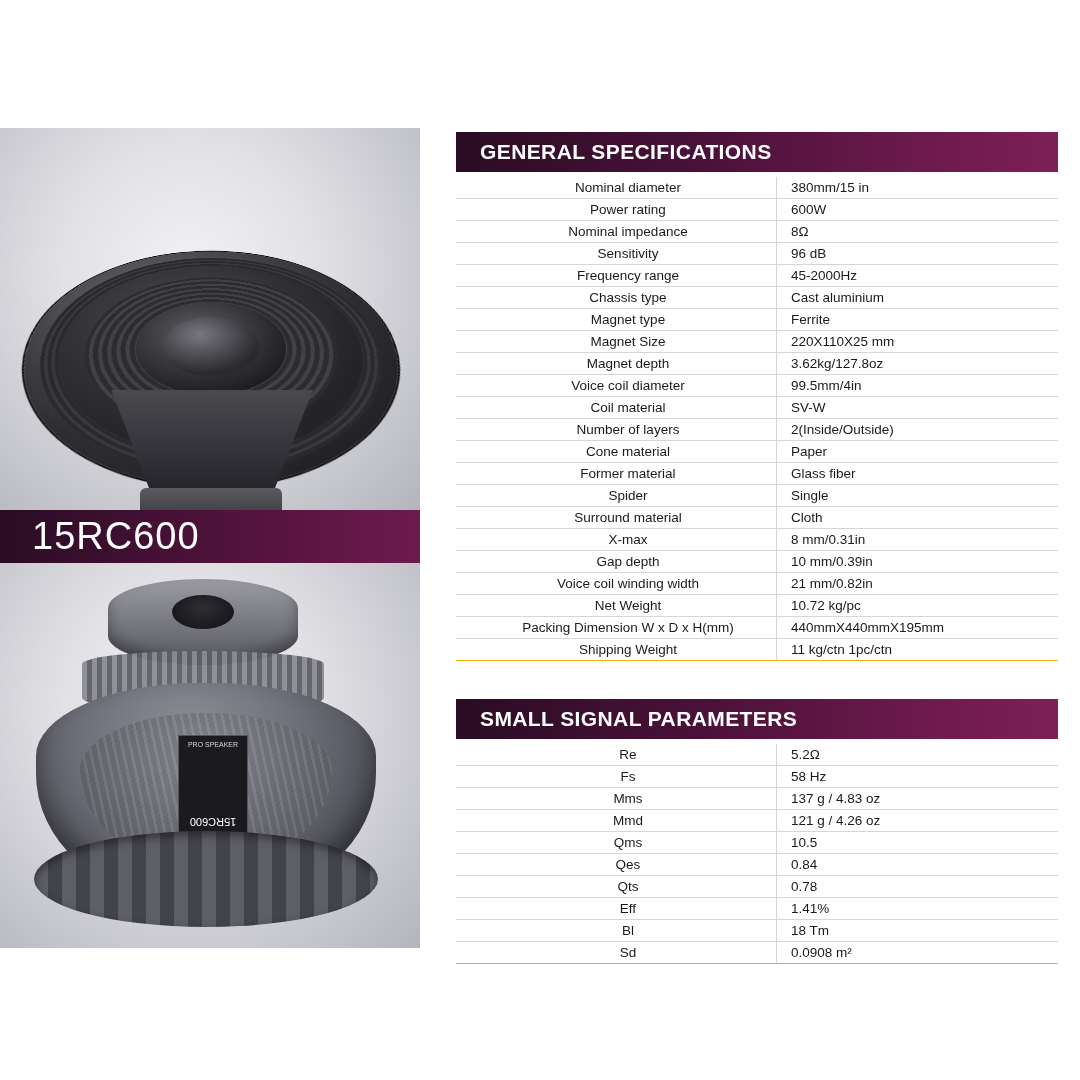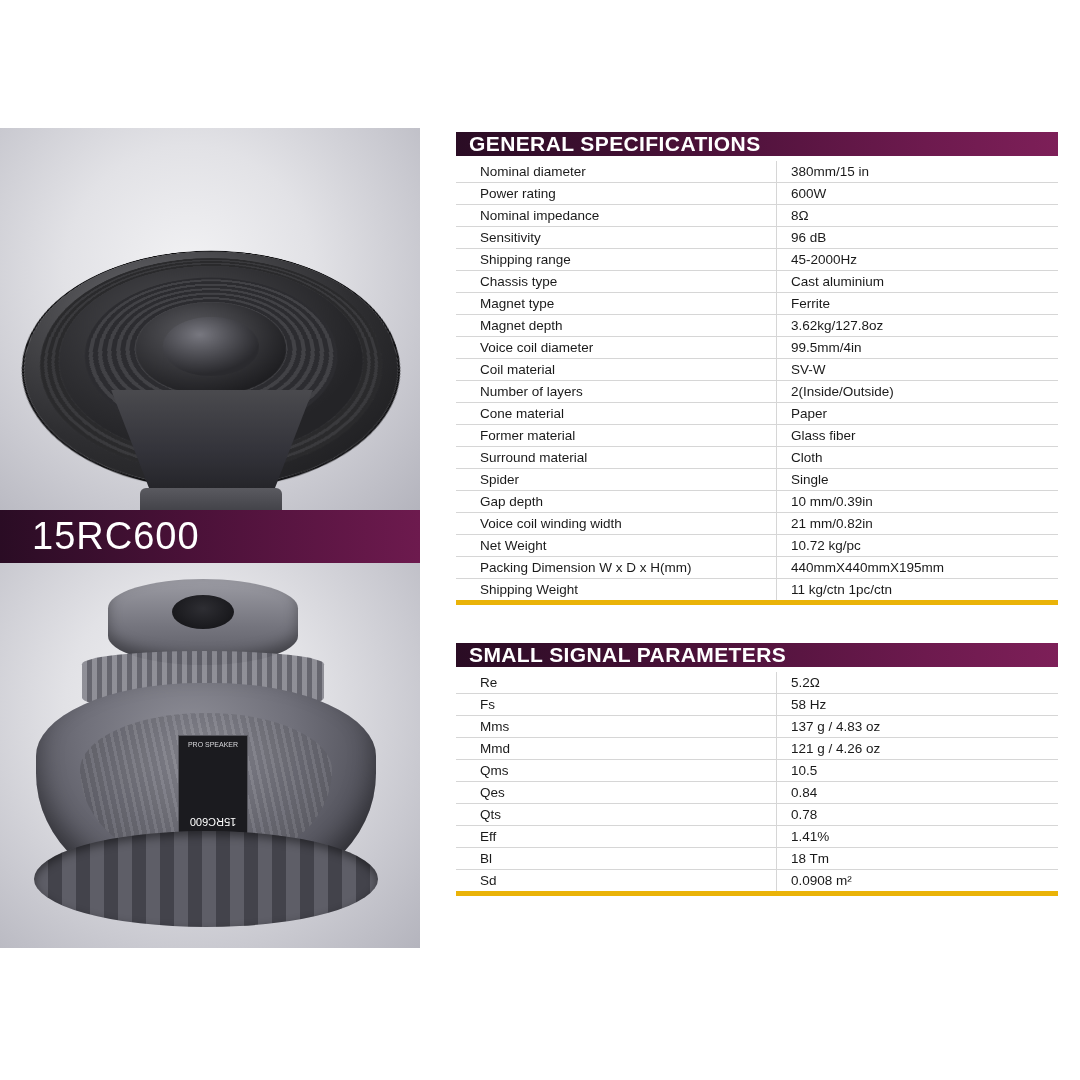--- a/index.html
+++ b/index.html
@@ -169,24 +169,25 @@
 
   
   .right-col {
     position: absolute;
     left: 456px;
     top: 132px;
     width: 602px;
   }
 
   .section-header {
-    height: 24px;
+    height: 40px;
     background: linear-gradient(90deg, #2a0c24 0%, #4a1138 40%, #6d1a4e 78%, #7d1f58 100%);
     display: flex;
-    padding-left: 13px;
+    align-items: center;
+    padding-left: 24px;
     color: #ffffff;
     font-size: 21px;
     font-weight: bold;
     letter-spacing: .4px;
   }
 
   table.spec {
     width: 100%;
     border-collapse: collapse;
     font-size: 13.5px;
@@ -194,26 +195,27 @@
   table.spec td {
     border-bottom: 1px solid #d6d6d6;
     padding: 2px 0 2px 0;
     height: 17px;
     vertical-align: middle;
     color: #1a1a1a;
   }
   table.spec td.k {
     width: 296px;
     padding-left: 24px;
+    text-align: center;
   }
   table.spec td.v {
     padding-left: 14px;
     border-left: 1px solid #d6d6d6;
   }
-  table.spec tr:last-child td { border-bottom: 5px solid #eab308; }
+  table.spec tr:last-child td { border-bottom: 1px solid #eab308; }
 
   .gap { height: 38px; }
   .tbl-pad { padding-top: 5px; }
 </style>
 </head>
 <body>
 
 <div class="left-col">
 
   <div class="photo top">
@@ -268,32 +270,36 @@
           </tr>
         <tr>
             <td class="k">Nominal impedance</td>
             <td class="v">8Ω</td>
           </tr>
         <tr>
             <td class="k">Sensitivity</td>
             <td class="v">96 dB</td>
           </tr>
         <tr>
-            <td class="k">Shipping range</td>
+            <td class="k">Frequency range</td>
             <td class="v">45-2000Hz</td>
           </tr>
         <tr>
             <td class="k">Chassis type</td>
             <td class="v">Cast aluminium</td>
           </tr>
         <tr>
             <td class="k">Magnet type</td>
             <td class="v">Ferrite</td>
           </tr>
         <tr>
+            <td class="k">Magnet Size</td>
+            <td class="v">220X110X25 mm</td>
+          </tr>
+        <tr>
             <td class="k">Magnet depth</td>
             <td class="v">3.62kg/127.8oz</td>
           </tr>
         <tr>
             <td class="k">Voice coil diameter</td>
             <td class="v">99.5mm/4in</td>
           </tr>
         <tr>
             <td class="k">Coil material</td>
             <td class="v">SV-W</td>
@@ -304,26 +310,30 @@
           </tr>
         <tr>
             <td class="k">Cone material</td>
             <td class="v">Paper</td>
           </tr>
         <tr>
             <td class="k">Former material</td>
             <td class="v">Glass fiber</td>
           </tr>
         <tr>
+            <td class="k">Spider</td>
+            <td class="v">Single</td>
+          </tr>
+        <tr>
             <td class="k">Surround material</td>
             <td class="v">Cloth</td>
           </tr>
         <tr>
-            <td class="k">Spider</td>
-            <td class="v">Single</td>
+            <td class="k">X-max</td>
+            <td class="v">8 mm/0.31in</td>
           </tr>
         <tr>
             <td class="k">Gap depth</td>
             <td class="v">10 mm/0.39in</td>
           </tr>
         <tr>
             <td class="k">Voice coil winding width</td>
             <td class="v">21 mm/0.82in</td>
           </tr>
         <tr>

